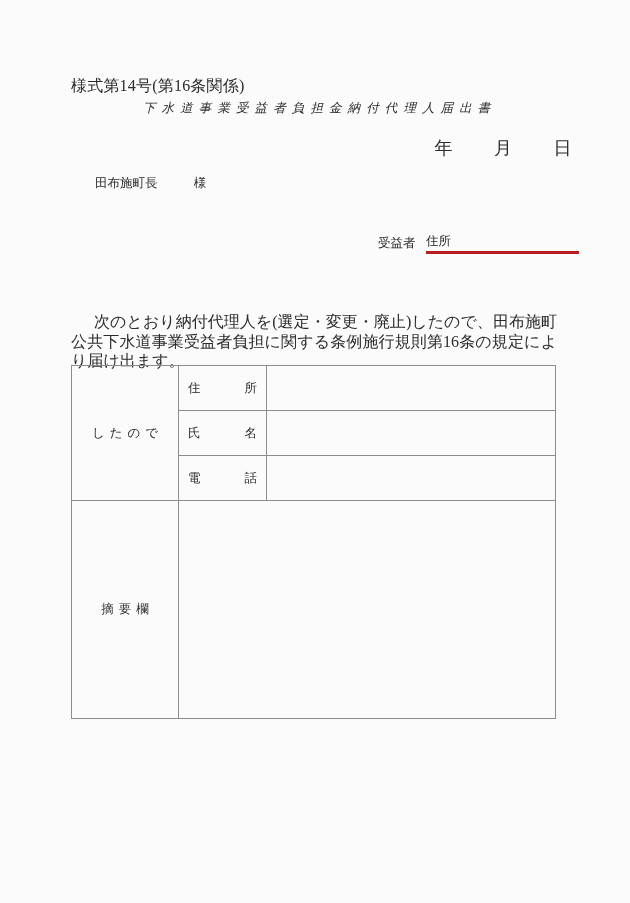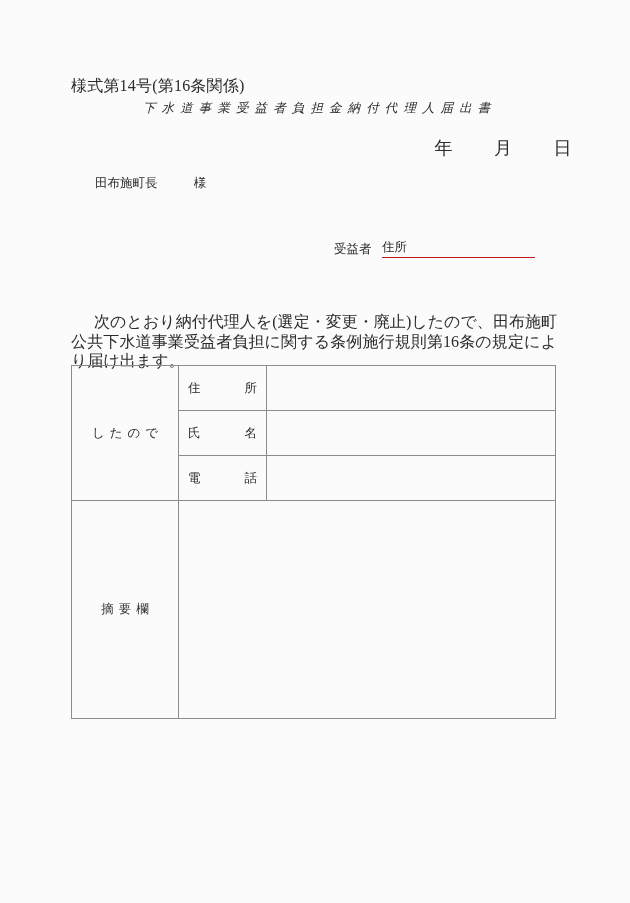--- a/index.html
+++ b/index.html
@@ -60,33 +60,34 @@
   #addressee .gap { display: inline-block; width: 30px; }
 
   
   #beneficiary-block {
     left: 334px;
     top: 228px;
     font-size: 12.5px;
   }
   .ben-row {
     display: flex;
-    align-items: flex-end;
+    align-items: center;
     height: 30px;
     white-space: nowrap;
+    margin-left: 44px;
   }
   .ben-lead {
     width: 48px;
     flex: 0 0 48px;
   }
   .ben-lead.blank { visibility: hidden; }
   .ben-field {
     display: flex;
     align-items: flex-end;
-    border-bottom: 1px solid #b91c1c;
+    border-bottom: 3px solid #b91c1c;
     width: 153px;
     padding-bottom: 1px;
   }
   .ben-field-label { white-space: nowrap; }
   .ben-field-value {
     flex: 1 1 auto;
     min-height: 1em;
     padding-left: 4px;
   }
 

